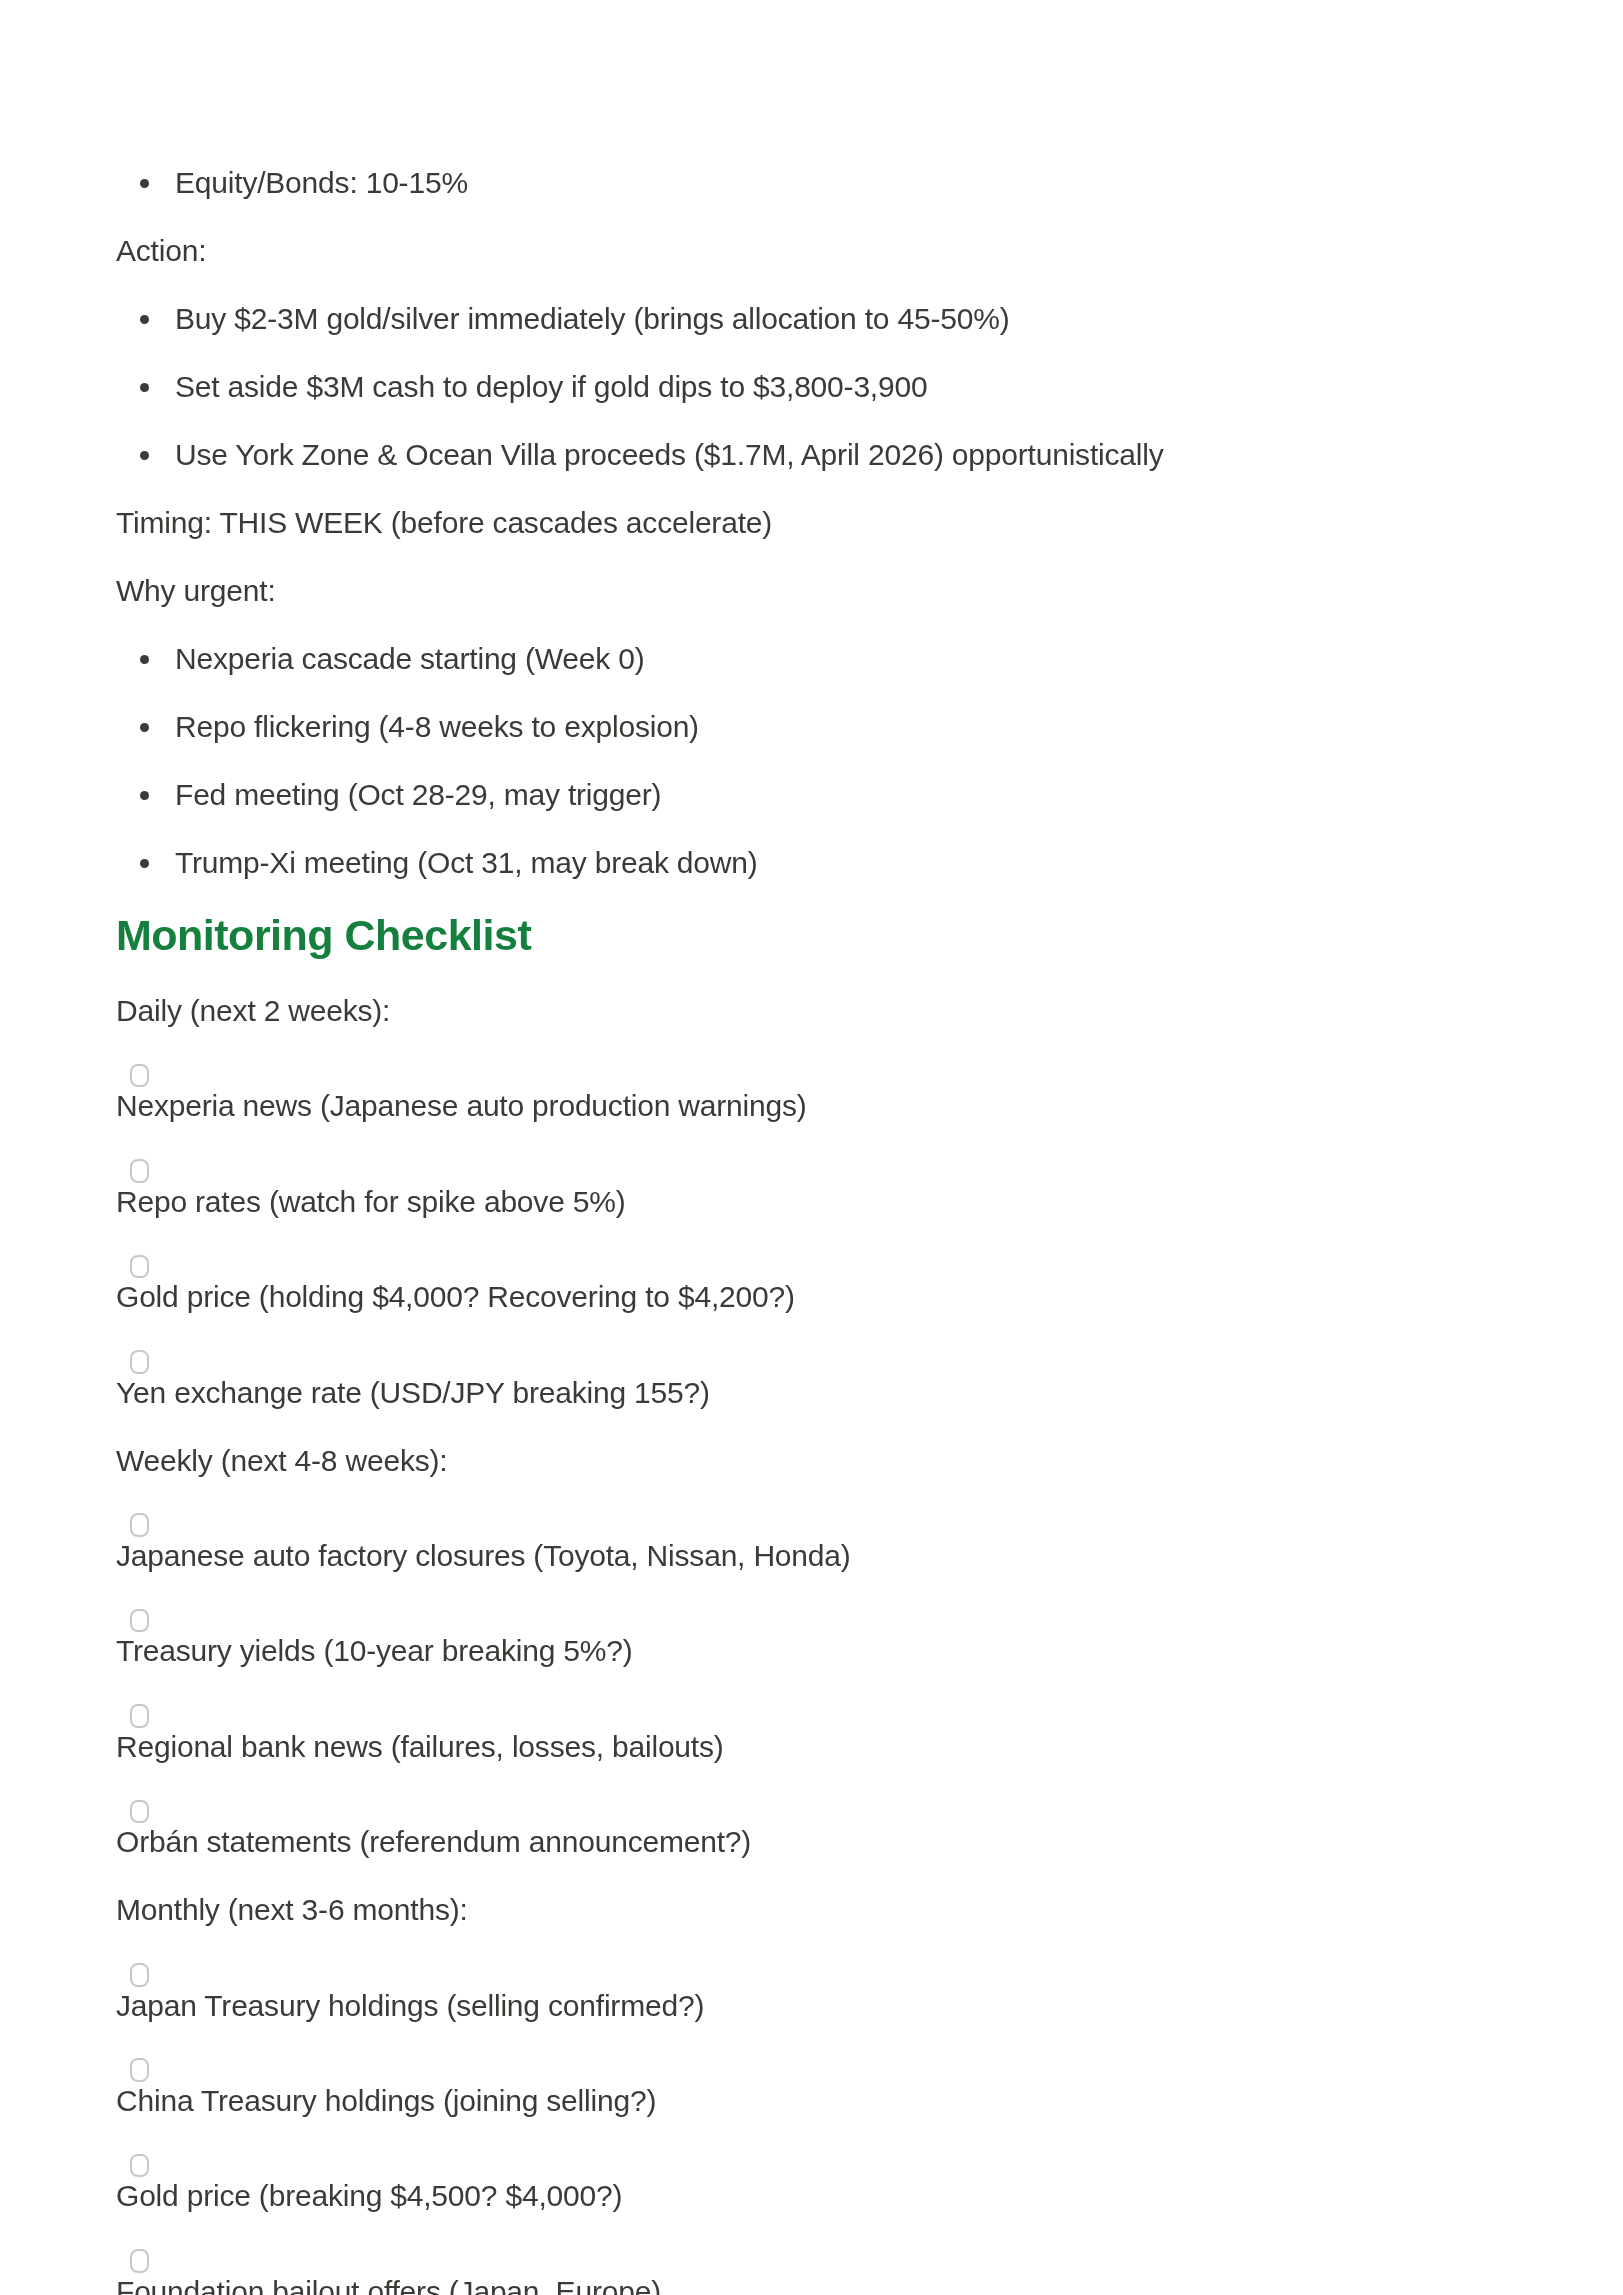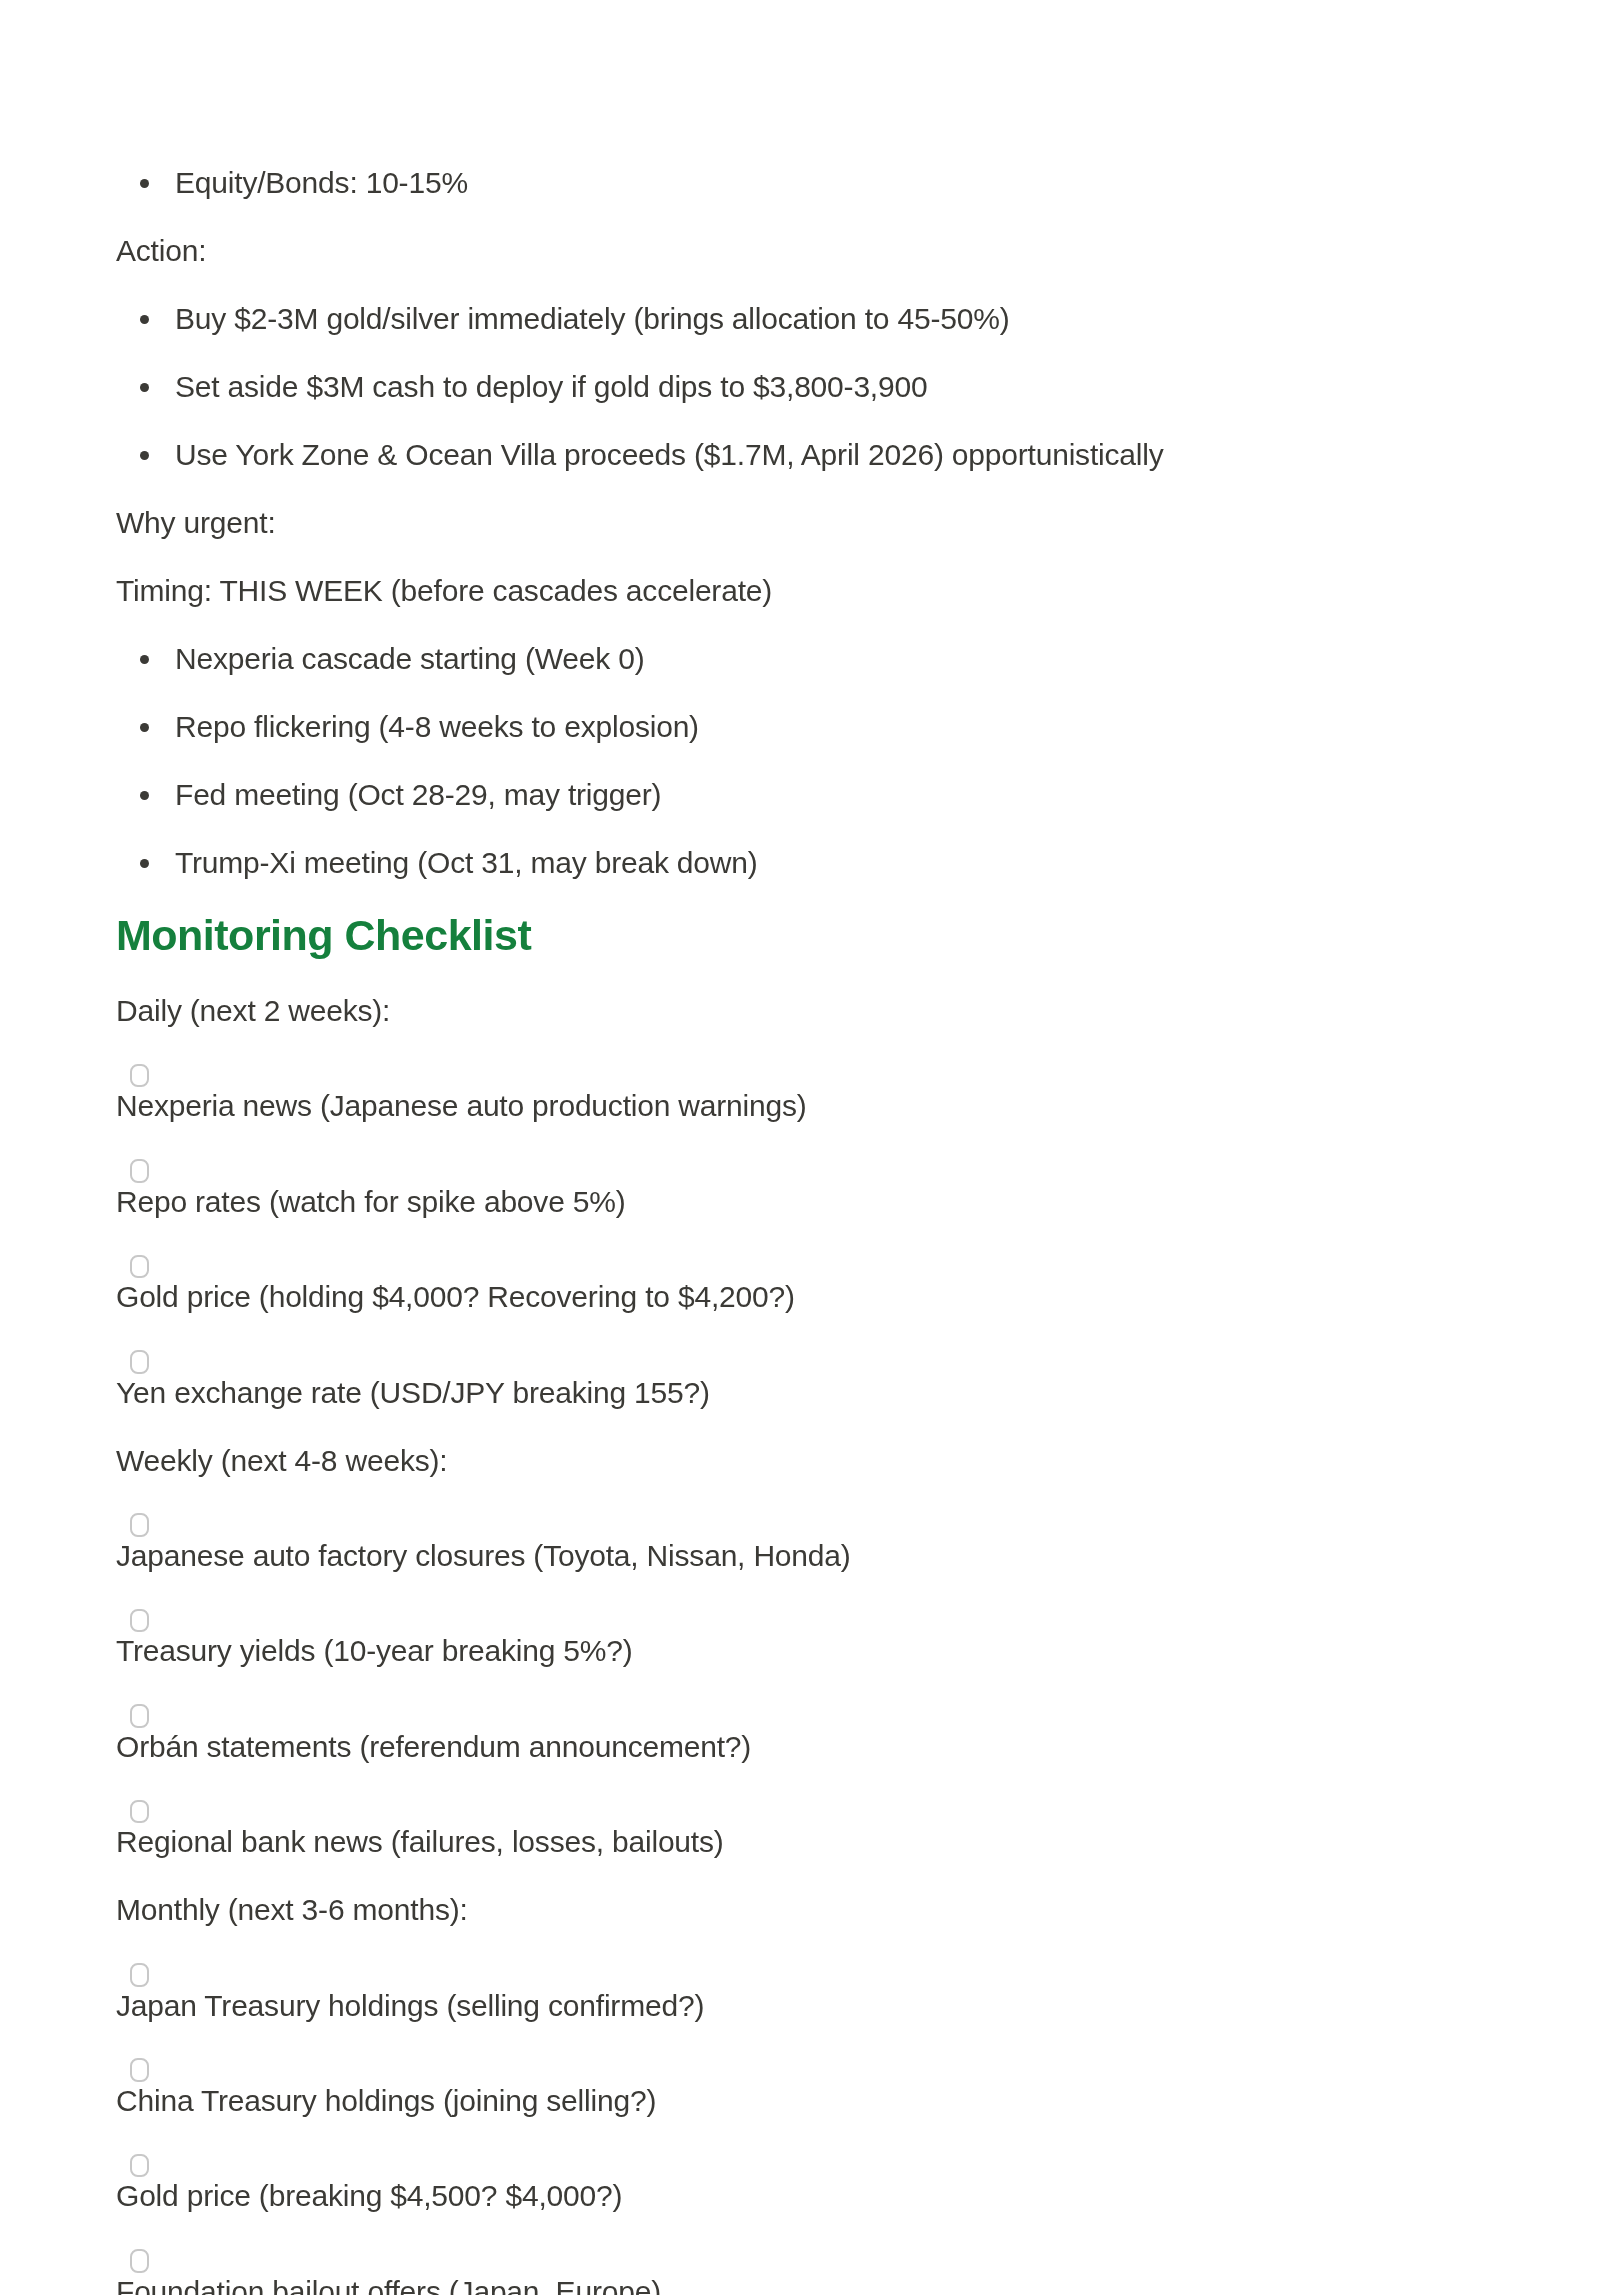--- a/index.html
+++ b/index.html
@@ -91,23 +91,23 @@
   </ul>
 
   <p class="line"><b>Action</b><span>:</span></p>
 
   <ul class="bullets">
     <li><b>Buy $2-3M gold/silver immediately</b><span> (brings allocation to 45-50%)</span></li>
     <li><b>Set aside $3M cash</b><span> to deploy if gold dips to $3,800-3,900</span></li>
     <li><b>Use York Zone &amp; Ocean Villa proceeds</b><span> ($1.7M, April 2026) opportunistically</span></li>
   </ul>
 
+  <p class="line"><b>Timing</b><span>: </span><b>THIS WEEK</b><span> (before cascades accelerate)</span></p>
+
   <p class="line"><b>Why urgent</b><span>:</span></p>
-
-  <p class="line"><b>Timing</b><span>: </span><b>THIS WEEK</b><span> (before cascades accelerate)</span></p>
 
   <ul class="bullets">
     <li><span>Nexperia cascade starting (Week 0)</span></li>
     <li><span>Repo flickering (4-8 weeks to explosion)</span></li>
     <li><span>Fed meeting (Oct 28-29, may trigger)</span></li>
     <li><span>Trump-Xi meeting (Oct 31, may break down)</span></li>
   </ul>
 
   <h2 class="title">Monitoring Checklist</h2>
 
@@ -135,25 +135,25 @@
   <div class="check-row">
     <span class="checkbox" role="checkbox" aria-checked="false"></span>
     <span>Japanese auto factory closures (Toyota, Nissan, Honda)</span>
   </div>
   <div class="check-row">
     <span class="checkbox" role="checkbox" aria-checked="false"></span>
     <span>Treasury yields (10-year breaking 5%?)</span>
   </div>
   <div class="check-row">
     <span class="checkbox" role="checkbox" aria-checked="false"></span>
-    <span>Orbán statements (referendum announcement?)</span>
+    <span>Regional bank news (failures, losses, bailouts)</span>
   </div>
   <div class="check-row">
     <span class="checkbox" role="checkbox" aria-checked="false"></span>
-    <span>Regional bank news (failures, losses, bailouts)</span>
+    <span>Orbán statements (referendum announcement?)</span>
   </div>
 
   <p class="line"><b>Monthly</b><span> (next 3-6 months):</span></p>
 
   <div class="check-row">
     <span class="checkbox" role="checkbox" aria-checked="false"></span>
     <span>Japan Treasury holdings (selling confirmed?)</span>
   </div>
   <div class="check-row">
     <span class="checkbox" role="checkbox" aria-checked="false"></span>

